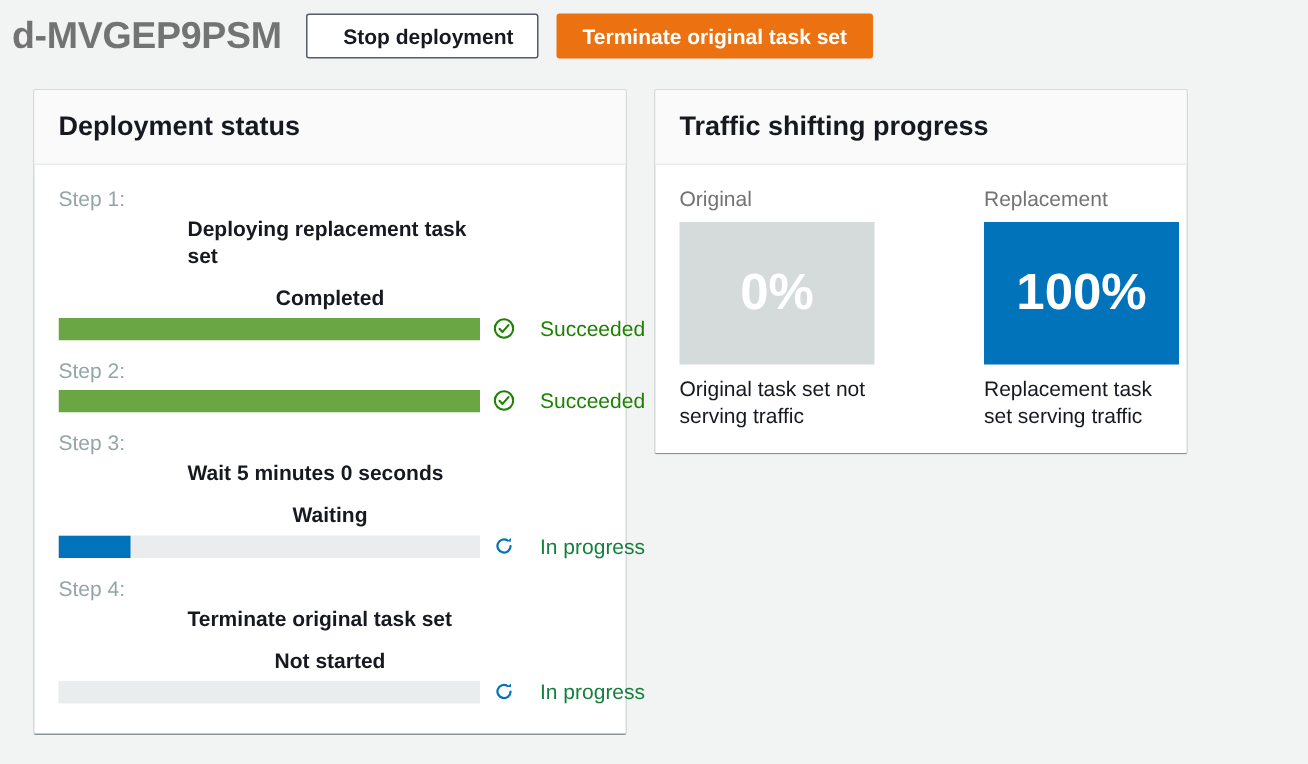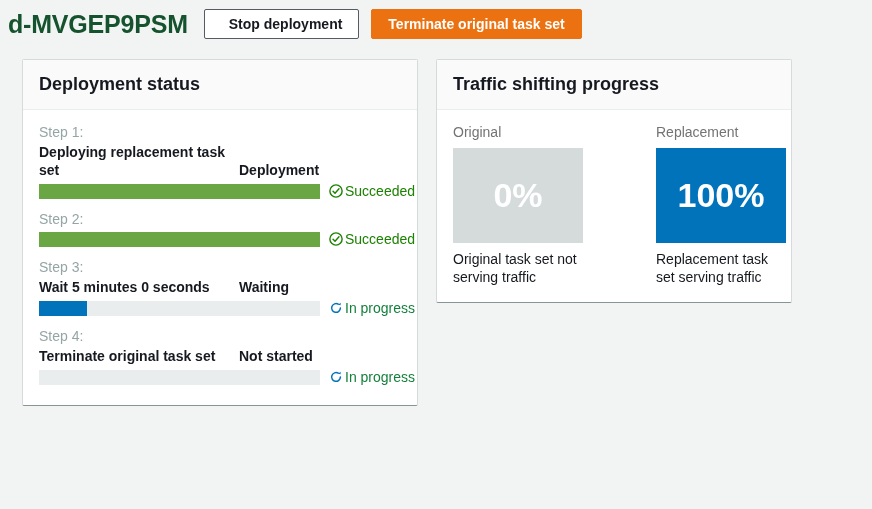--- a/index.html
+++ b/index.html
@@ -21,21 +21,21 @@
   .topbar {
     display: flex;
     align-items: center;
     height: 48px;
     padding: 0 8px 0 8px;
     gap: 12px;
   }
   .page-title {
     font-size: 25px;
     font-weight: 700;
-    color: #14532d;
+    color: #737373;
     letter-spacing: -0.2px;
     white-space: nowrap;
     margin-right: 4px;
   }
   .btn {
     font-family: "Liberation Sans", sans-serif;
     font-size: 14px;
     font-weight: 700;
     height: 30px;
     line-height: 28px;
@@ -88,22 +88,23 @@
 
   
   .step { margin-bottom: 4px; }
   .step-label {
     font-size: 14px;
     color: #95a5a6;
     margin-bottom: 3px;
   }
   .step-row {
     display: flex;
-    align-items: flex-end;
+    align-items: center;
     gap: 10px;
+    flex-direction: column;
   }
   .step-desc {
     width: 190px;
     flex: none;
     font-size: 14px;
     font-weight: 700;
     line-height: 18px;
     color: #16191f;
   }
   .step-state {
@@ -126,21 +127,21 @@
     background: #eaeded;
     overflow: hidden;
   }
   .bar-fill { height: 100%; }
   .bar-fill.green { background: #6aa644; }
   .bar-fill.blue { background: #0073bb; }
 
   .status {
     display: flex;
     align-items: center;
-    gap: 2px;
+    gap: 17px;
     font-size: 14px;
     white-space: nowrap;
   }
   .status.succeeded { color: #1d8102; }
   .status.inprogress { color: #15803d; }
   .status svg { display: block; flex: none; }
 
   
   .traffic-grid {
     display: flex;
@@ -186,21 +187,21 @@
     <div class="panel">
       <div class="panel-header">
         <h2 class="panel-title">Deployment status</h2>
       </div>
       <div class="panel-body">
 
         <div class="step">
           <div class="step-label">Step 1:</div>
           <div class="step-row">
             <div class="step-desc">Deploying replacement task set</div>
-            <div class="step-state">Deployment</div>
+            <div class="step-state">Completed</div>
           </div>
           <div class="bar-row">
             <div class="bar-track">
               <div class="bar-fill green" style="width: 100%;"></div>
             </div>
             <div class="status succeeded">
               <span>
                 <svg width="14" height="14" viewBox="0 0 16 16">
                   <circle cx="8" cy="8" r="7" fill="none" stroke="#1d8102" stroke-width="1.6"></circle>
                   <path d="M4.6 8.2 L6.9 10.6 L11.4 5.4" fill="none" stroke="#1d8102" stroke-width="1.6" stroke-linecap="round" stroke-linejoin="round"></path>

